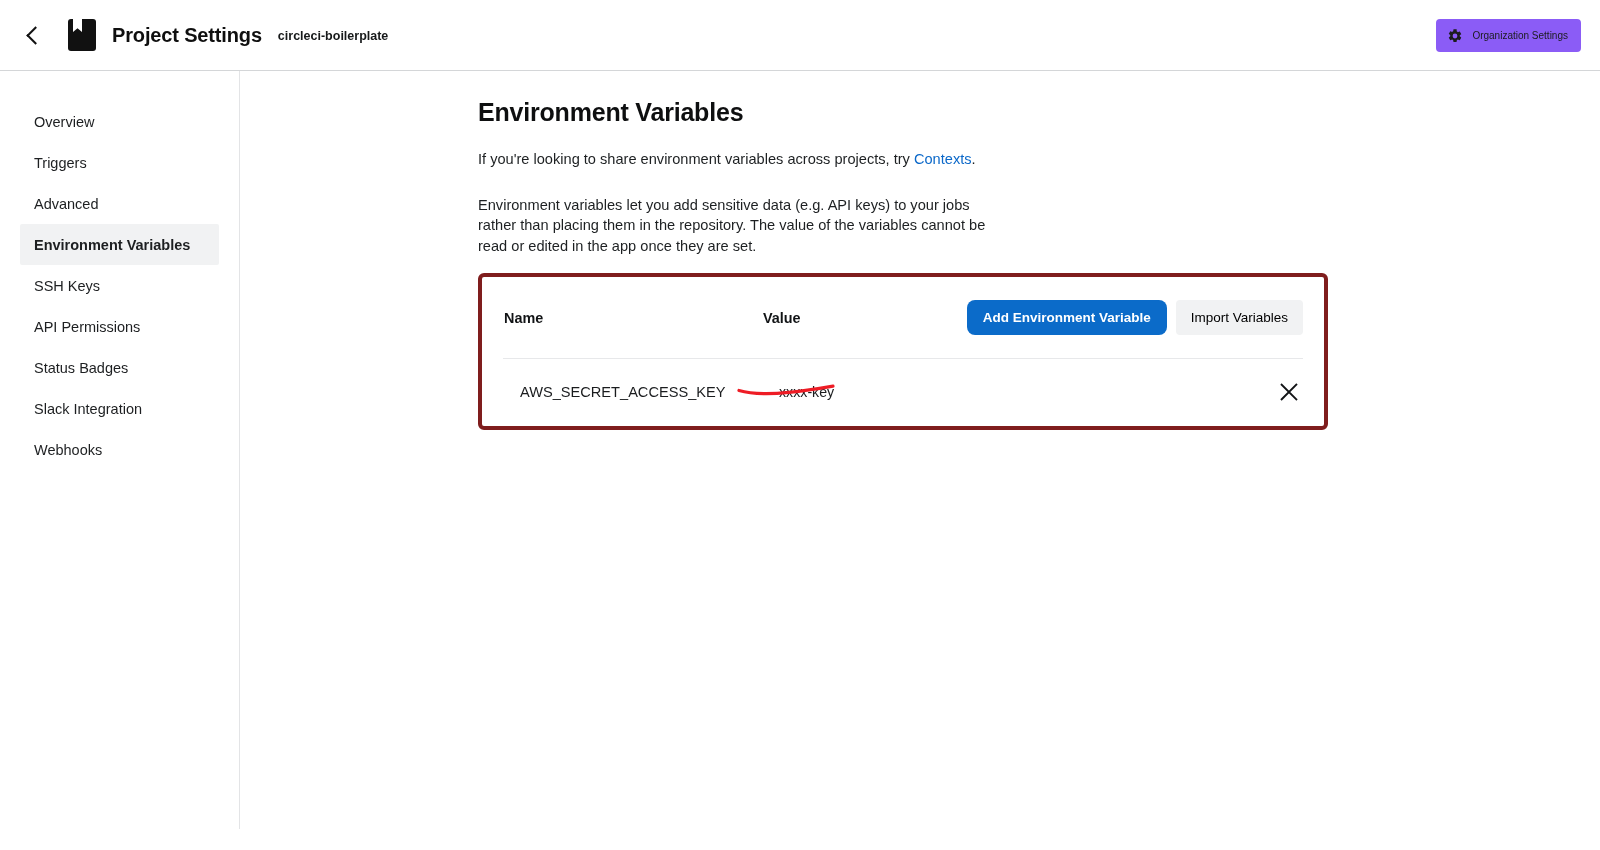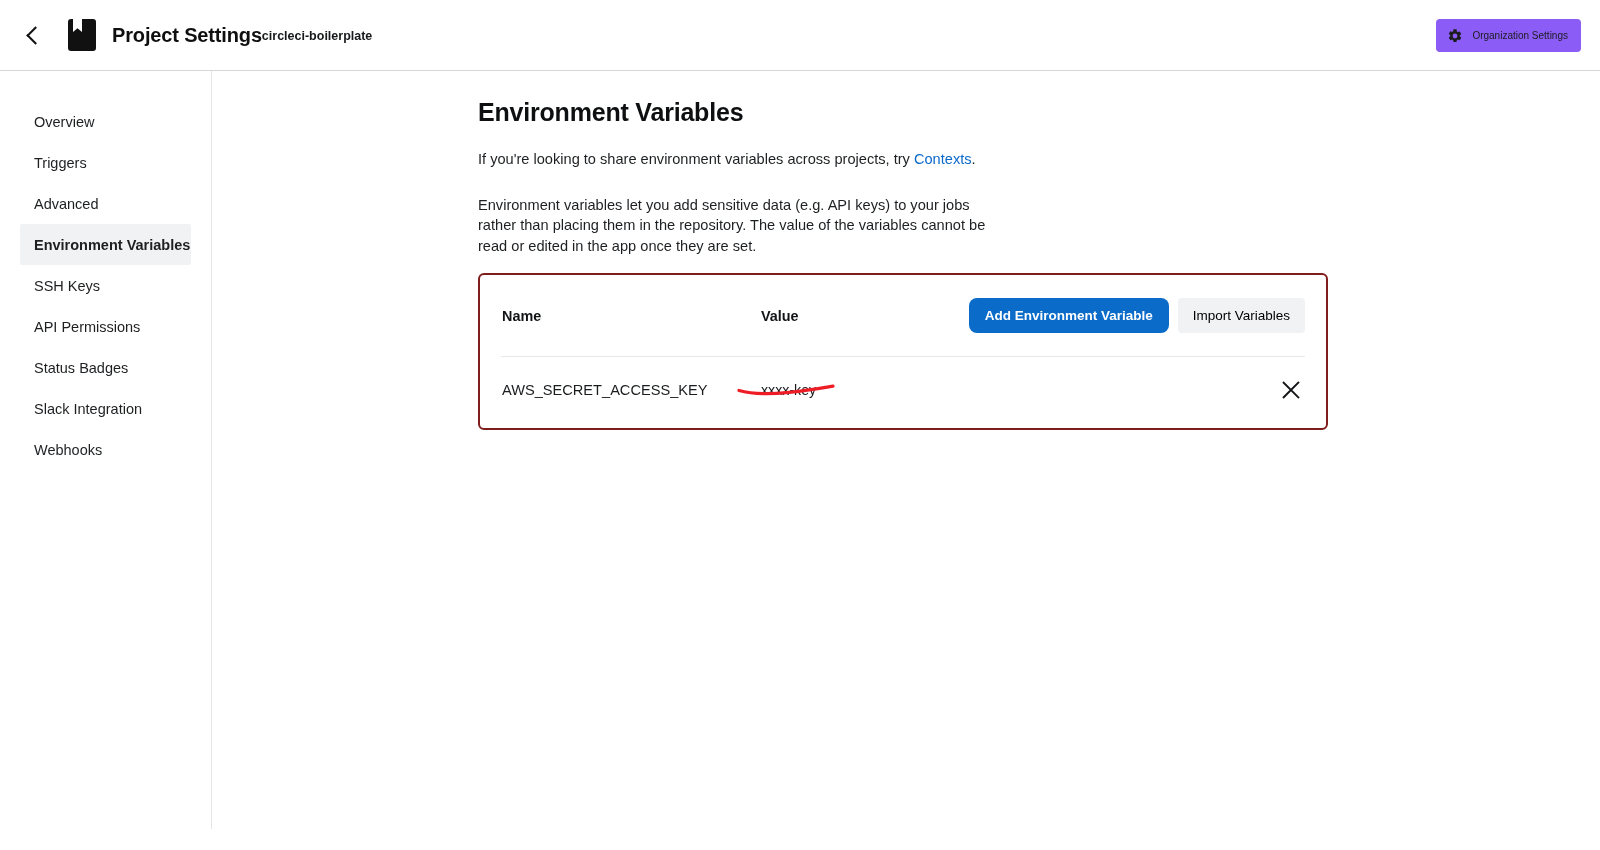--- a/index.html
+++ b/index.html
@@ -74,20 +74,21 @@
     font-size: 20px;
     font-weight: bold;
     color: #0f0f0f;
     letter-spacing: -0.15px;
   }
   .header-sub {
     font-size: 12.5px;
     font-weight: bold;
     color: #17191a;
     margin-top: 5px;
+    margin-left: 16px;
   }
   .org-btn {
     position: absolute;
     right: 19px;
     top: 19px;
     height: 33px;
     background: #8b5cf6;
     border: none;
     border-radius: 4px;
     display: flex;
@@ -103,21 +104,21 @@
     height: 16px;
     margin-right: 9px;
     flex: 0 0 auto;
   }
 
   
   .sidebar {
     position: absolute;
     top: 71px;
     left: 0;
-    width: 212px;
+    width: 240px;
     height: 758px;
     background: #ffffff;
     border-right: 1px solid #e3e4e6;
     padding-top: 30px;
   }
   .side-item {
     display: block;
     height: 41px;
     margin: 0 20px 0 20px;
     padding-left: 14px;
@@ -172,21 +173,21 @@
   }
 
   
   .card {
     position: absolute;
     left: 238px;
     top: 202px;
     width: 850px;
     height: 157px;
     background: #ffffff;
-    border: 2px solid #7f1d1d;
+    border: 4px solid #7f1d1d;
     border-radius: 6px;
   }
   .card-head {
     position: relative;
     height: 81px;
     display: flex;
     align-items: center;
   }
   .col-name {
     position: absolute;
@@ -236,21 +237,21 @@
     position: absolute;
     left: 21px;
     right: 21px;
     top: 81px;
     height: 1px;
     background: #e7e8ea;
   }
   .table-row {
     position: absolute;
     top: 82px;
-    left: 0;
+    left: 16px;
     right: 0;
     height: 74px;
   }
   .cell-name {
     position: absolute;
     left: 22px;
     top: 25px;
     font-size: 14.6px;
     color: #1a1c1e;
   }

